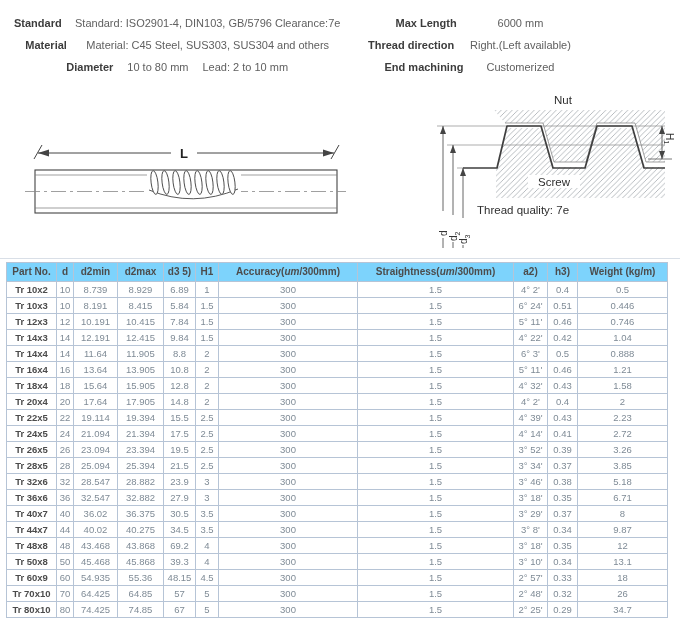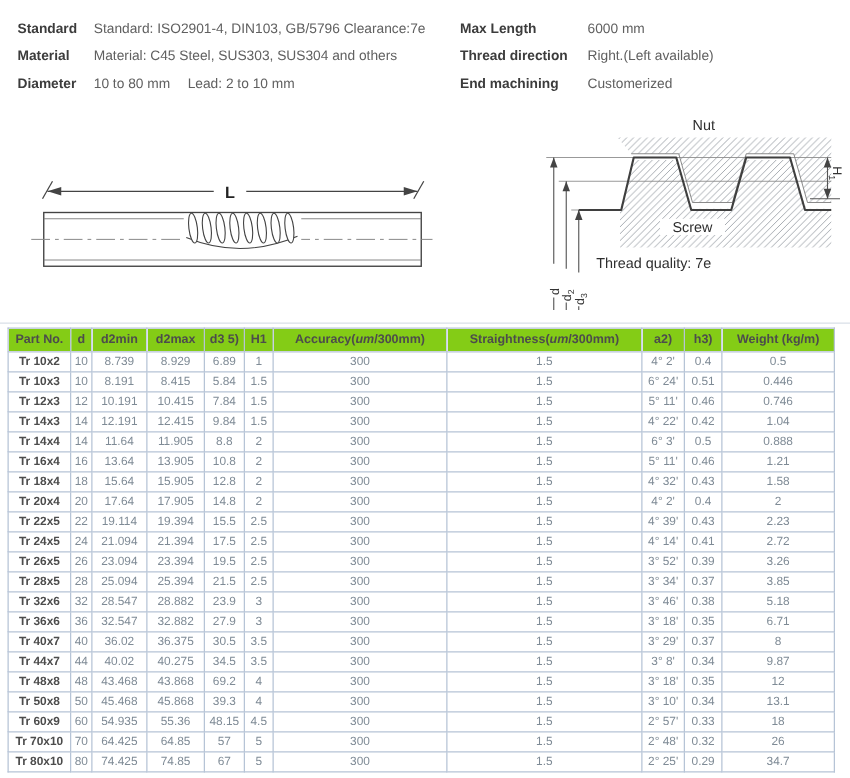--- a/index.html
+++ b/index.html
@@ -6,42 +6,42 @@
   body{
     width:680px;height:622px;position:relative;background:#ffffff;
     font-family:"Liberation Sans","DejaVu Sans",sans-serif;
     -webkit-font-smoothing:antialiased;
   }
   
   .specs{position:absolute;left:0;top:17px;width:680px;}
   .spec-col{position:absolute;top:0;}
   .spec-left{left:14px;}
   .spec-right{left:368px;}
-  .spec-row{display:flex;align-items:baseline;height:22px;font-size:11px;}
+  .spec-row{display:flex;align-items:baseline;height:22px;font-size:11px;justify-content:center;}
   .spec-label{font-weight:bold;color:#3c3c3c;flex:0 0 auto;}
   .spec-left .spec-label{width:61px;}
   .spec-right .spec-label{width:102px;}
   .spec-value{color:#606060;white-space:nowrap;}
   .spec-value2{margin-left:14px;color:#606060;white-space:nowrap;}
   
   .diagram{position:absolute;}
   #rod-diagram{left:8px;top:130px;}
   #profile-diagram{left:415px;top:92px;}
   svg text{font-family:"Liberation Sans","DejaVu Sans",sans-serif;}
   
   .table-top-rule{position:absolute;left:0;top:258px;width:680px;border-top:1px solid #d9dfe7;}
   .spec-table{
     position:absolute;left:6px;top:262px;width:661px;
     border-collapse:collapse;table-layout:fixed;
   }
   .spec-table th,.spec-table td{
     border:1px solid #b6c4d6;text-align:center;vertical-align:middle;
     padding:1px 2px;line-height:13px;overflow:hidden;white-space:nowrap;
   }
-  .spec-table th{font-size:10px;font-weight:bold;color:#4c4c4c;line-height:16px;background:#84cc16;}
+  .spec-table th{font-size:10px;font-weight:bold;color:#4c4c4c;line-height:16px;background:#7dd3fc;}
   .spec-table td{font-size:9.5px;color:#7f8b96;}
   .spec-table td.part{font-weight:bold;color:#4c4c4c;font-size:9.5px;}
   col.c1{width:50px}col.c2{width:17px}col.c3{width:44px}col.c4{width:46px}
   col.c5{width:32px}col.c6{width:23px}col.c7{width:139px}col.c8{width:156px}
   col.c9{width:34px}col.c10{width:30px}col.c11{width:90px}
 </style>
 </head>
 <body>
 
 <div class="specs">

